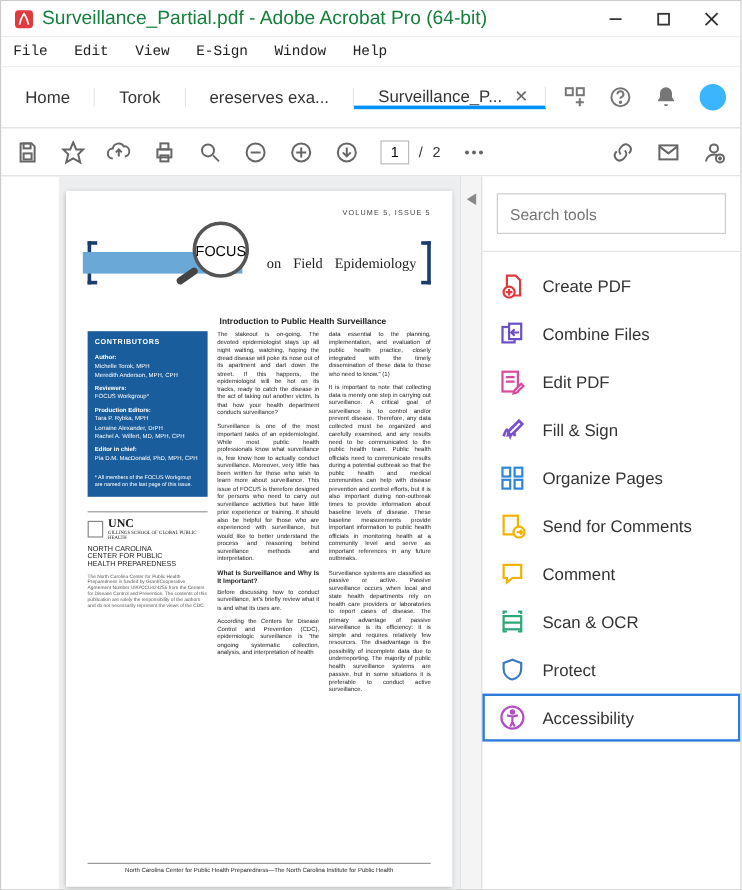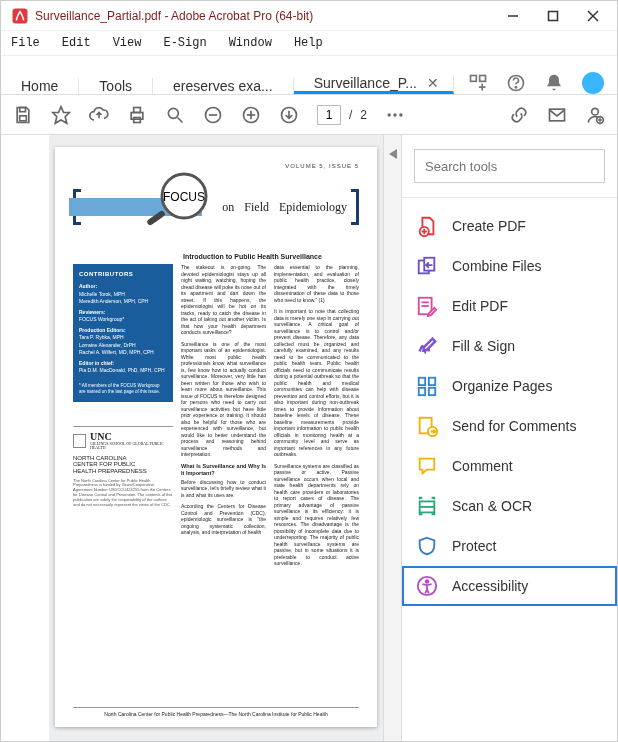--- a/index.html
+++ b/index.html
@@ -1,24 +1,24 @@
 <!DOCTYPE html>
 <html><head>
 <meta charset="utf-8">
 <style>
   * { margin: 0; padding: 0; box-sizing: border-box; font-family: "Segoe UI", Arial, sans-serif; }
   body { width: 618px; height: 742px; background: #fff; overflow: hidden; display: flex; flex-direction: column; border: 1px solid #ccc; }
   .title-bar { display: flex; align-items: center; height: 30px; padding: 0 4px; background: #fff; border-bottom: 1px solid #eee; }
   .title-bar .app-icon { width: 18px; height: 18px; margin: 0 6px; }
-  .title-bar .title-text { font-size: 12px; color: #7f1d1d; flex: 1; }
+  .title-bar .title-text { font-size: 16px; color: #15803d; flex: 1; }
   .title-bar .win-controls { display: flex; }
   .win-btn { width: 40px; height: 30px; display: flex; align-items: center; justify-content: center; color: #333; }
   .menu-bar { display: flex; align-items: center; height: 24px; padding: 0 6px; gap: 14px; font-size: 12px; color: #222; }
   .menu-item { padding: 2px 4px; font-family: Liberation Mono, monospace; }
-  .tab-bar { display: flex; align-items: flex-end; height: 40px; border-top: 1px solid #eee; border-bottom: 1px solid #ddd; }
+  .tab-bar { display: flex; align-items: center; height: 52px; border-top: 1px solid #eee; border-bottom: 1px solid #ddd; }
   .tab { display: flex; align-items: center; padding: 0 20px; font-size: 14px; color: #333; border-right: 1px solid #e5e5e5; position: relative; }
   .tab.home, .tab.tools { font-weight: 400; }
   .tab.doc { flex: 0 0 auto; max-width: 160px; overflow: hidden; text-overflow: ellipsis; white-space: nowrap; }
   .tab.active { border-bottom: 3px solid #0090ff; }
   .tab .close-x { margin-left: 10px; color: #666; }
   .tab-tools-right { display: flex; align-items: center; gap: 18px; padding: 0 14px; margin-left: auto; color: #666; }
   .avatar { width: 22px; height: 22px; border-radius: 50%; background: #39b6ff; }
   .toolbar { display: flex; align-items: center; height: 40px; padding: 0 12px; gap: 18px; border-bottom: 1px solid #ddd; color: #555; }
   .toolbar .spacer { flex: 1; }
   .page-indicator { display: flex; align-items: center; gap: 8px; font-size: 12px; color: #333; }
@@ -29,21 +29,21 @@
   .doc-header-band { display: flex; align-items: center; margin-top: 4px; margin-bottom: 10px; }
   .mag-wrap { position: relative; width: 70px; height: 60px; }
   .focus-title { display: flex; align-items: center; gap: 10px; } 
   .focus-title .ft2 { font-size: 12px; font-family: serif; } 
   .band-bar { height: 18px; background: #6aa8d8; flex: 1; margin-left: -16px; }
   .bracket-l { width: 8px; height: 36px; border: 3px solid #1a3d6d; border-right: none; margin-right: 4px; }
   .bracket-r { width: 8px; height: 36px; border: 3px solid #1a3d6d; border-left: none; margin-left: 4px; }
   .volume { font-size: 6px; letter-spacing: 1px; text-align: right; margin-bottom: 4px; color: #444; }
   .intro-title { font-weight: bold; font-size: 7px; margin: 6px 0 4px 110px; }
   .doc-columns { display: flex; gap: 8px; flex: 1; }
-  .sidebar-box { width: 100px; display: flex; flex-direction: column; gap: 24px; }
+  .sidebar-box { width: 100px; display: flex; flex-direction: column; gap: 12px; }
   .contributors { background: #1a5d9c; color: #fff; padding: 6px; font-size: 5px; line-height: 1.5; }
   .contributors .hdr { font-weight: bold; font-size: 6px; letter-spacing: .5px; margin-bottom: 4px; }
   .contributors .lbl { font-weight: bold; margin-top: 3px; }
   .contributors .note { margin-top: 8px; font-size: 4.5px; }
   .unc-box { border-top: 1px solid #999; padding-top: 4px; font-size: 5px; }
   .unc-logo { display: flex; align-items: center; gap: 4px; }
   .unc-logo .icn { width: 14px; height: 14px; border: 1px solid #888; }
   .unc-lines { font-size: 6px; font-family: serif; line-height: 1.1; }
   .nc-center { margin-top: 4px; font-family: serif; font-size: 6px; line-height: 1.1; }
   .fineprint { margin-top: 4px; font-size: 4px; color: #555; line-height: 1.2; }
@@ -100,21 +100,21 @@
   <span class="menu-item">E-Sign</span>
   <span class="menu-item">Window</span>
   <span class="menu-item">Help</span>
 </div>
 
 <div class="tab-bar">
   <div class="tab home">
       <span>Home</span>
     </div>
   <div class="tab tools">
-      <span>Tools</span>
+      <span>Torok</span>
     </div>
   <div class="tab doc">
       <span>ereserves exa...</span>
     </div>
   <div class="tab doc active">
     <span>Surveillance_P...</span>
     <span class="close-x">✕</span>
   </div>
   <div class="tab-tools-right">
     <span>

